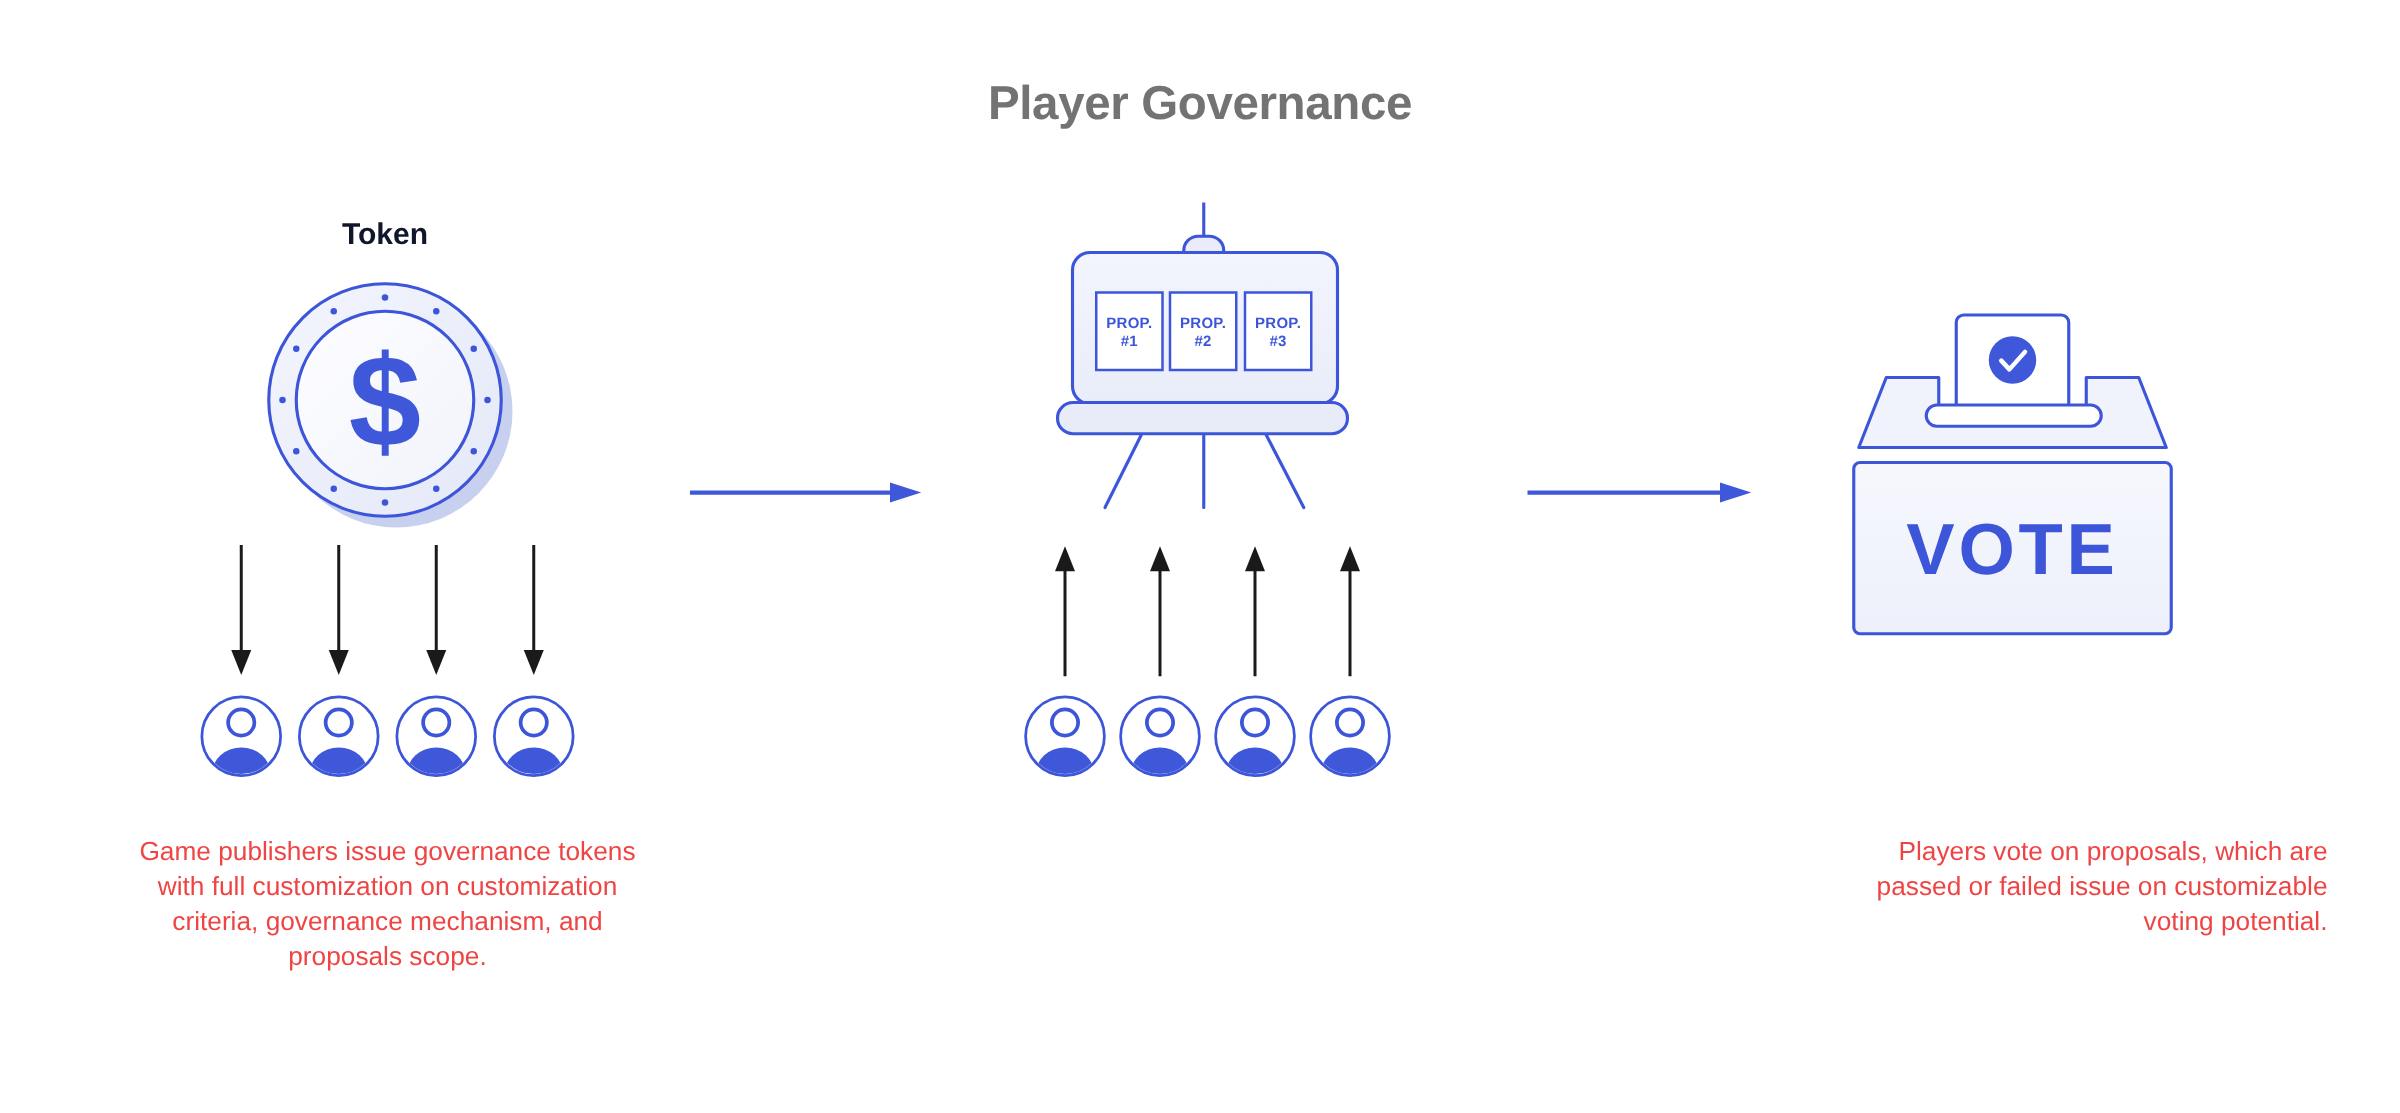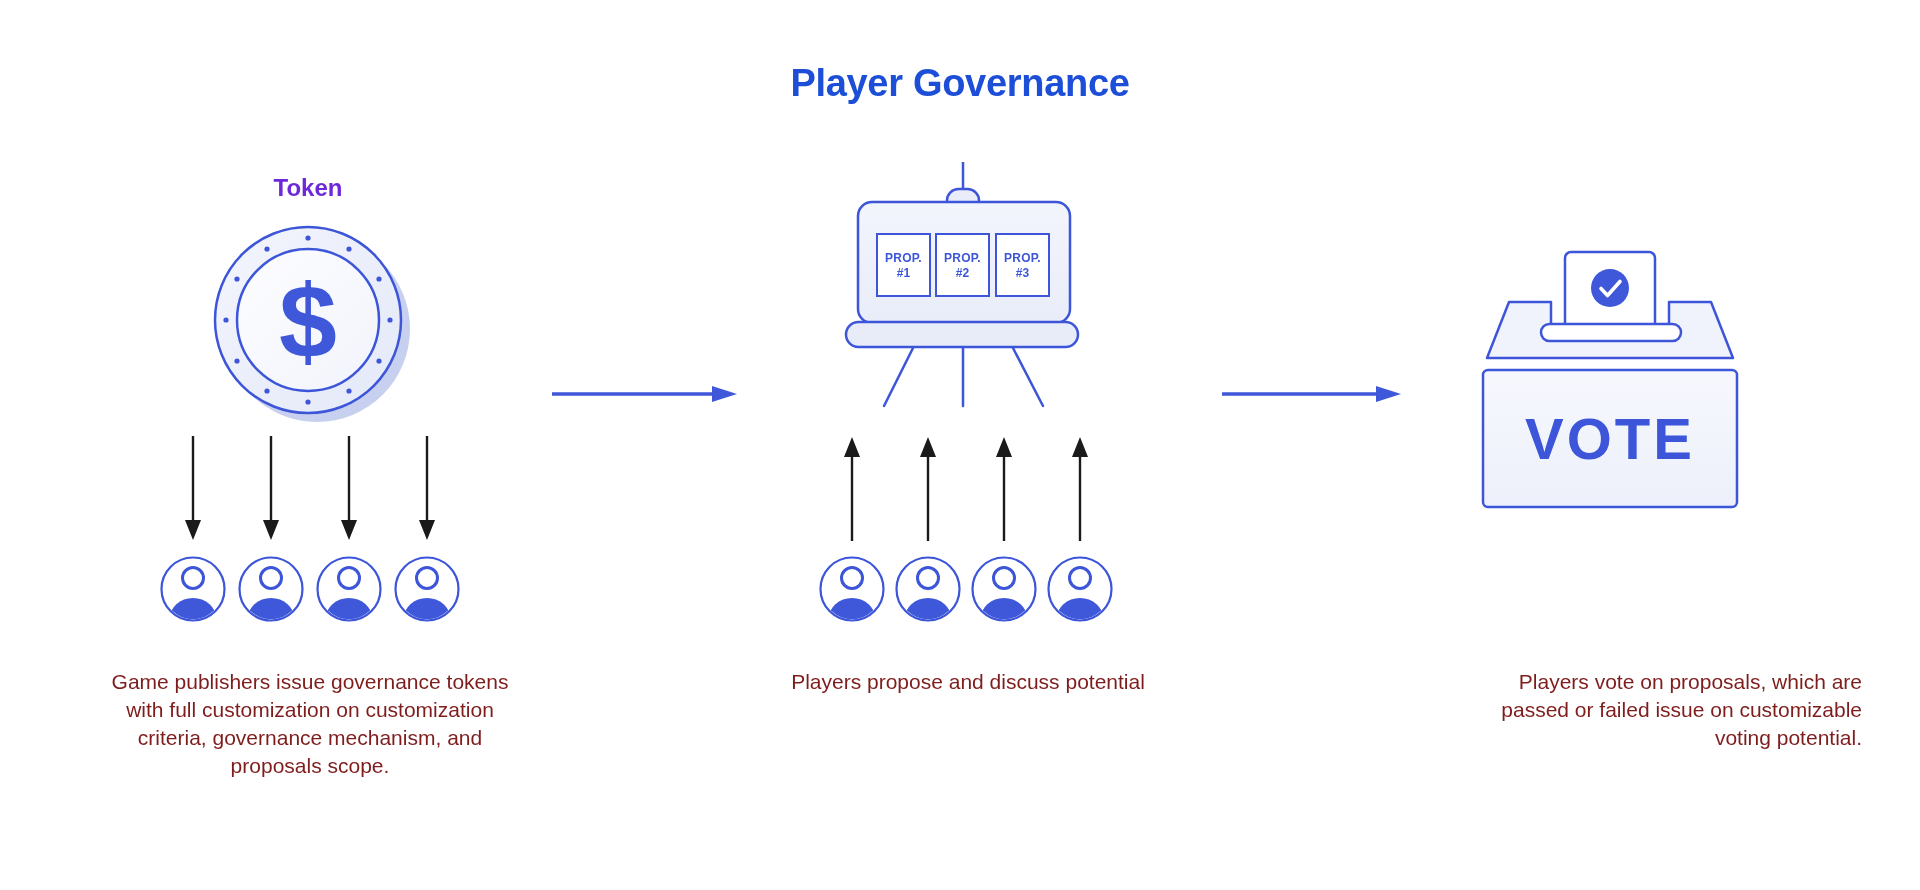--- a/index.html
+++ b/index.html
@@ -3,28 +3,28 @@
 <meta charset="utf-8">
 <style>
   html,body{margin:0;padding:0;background:#ffffff;}
   .canvas{
     position:relative;width:1920px;height:890px;background:#ffffff;overflow:hidden;
     font-family:"Liberation Sans", sans-serif;
   }
   .abs{position:absolute;}
   .title{
     left:0;right:0;top:62px;text-align:center;
-    font-size:38px;font-weight:700;color:#1d4ed8;letter-spacing:-0.3px;
+    font-size:38px;font-weight:700;color:#737373;letter-spacing:-0.3px;
   }
   .token-label{
     left:188px;top:174px;width:240px;text-align:center;
-    font-size:24px;font-weight:700;color:#6d28d9;
+    font-size:24px;font-weight:700;color:#0f172a;
   }
   .para{
-    top:668px;text-align:center;color:#7f1d1d;
+    top:668px;text-align:center;color:#ef4444;
     font-size:21px;line-height:28px;font-weight:400;
   }
   .para-1{left:60px;width:500px;}
   .para-2{left:718px;width:500px;}
   .para-3{left:1362px;width:500px;text-align:right;}
   svg text{font-family:"Liberation Sans", sans-serif;}
   .prop-text{fill:#3c55d9;font-size:12px;font-weight:600;letter-spacing:0.2px;}
   .coin-symbol{fill:#3f58da;font-size:104px;font-weight:700;}
   .vote-text{fill:#3c55d9;font-size:58px;font-weight:800;letter-spacing:3px;}
 </style>
@@ -176,21 +176,20 @@
   <div class="abs token-label">Token</div>
 
   <div class="abs para para-1">
     <div>Game publishers issue governance tokens</div>
     <div>with full customization on customization</div>
     <div>criteria, governance mechanism, and</div>
     <div>proposals scope.</div>
   </div>
 
   <div class="abs para para-2">
-    <div>Players propose and discuss potential</div>
   </div>
 
   <div class="abs para para-3">
     <div>Players vote on proposals, which are</div>
     <div>passed or failed issue on customizable</div>
     <div>voting potential.</div>
   </div>
 
 </div>
 

